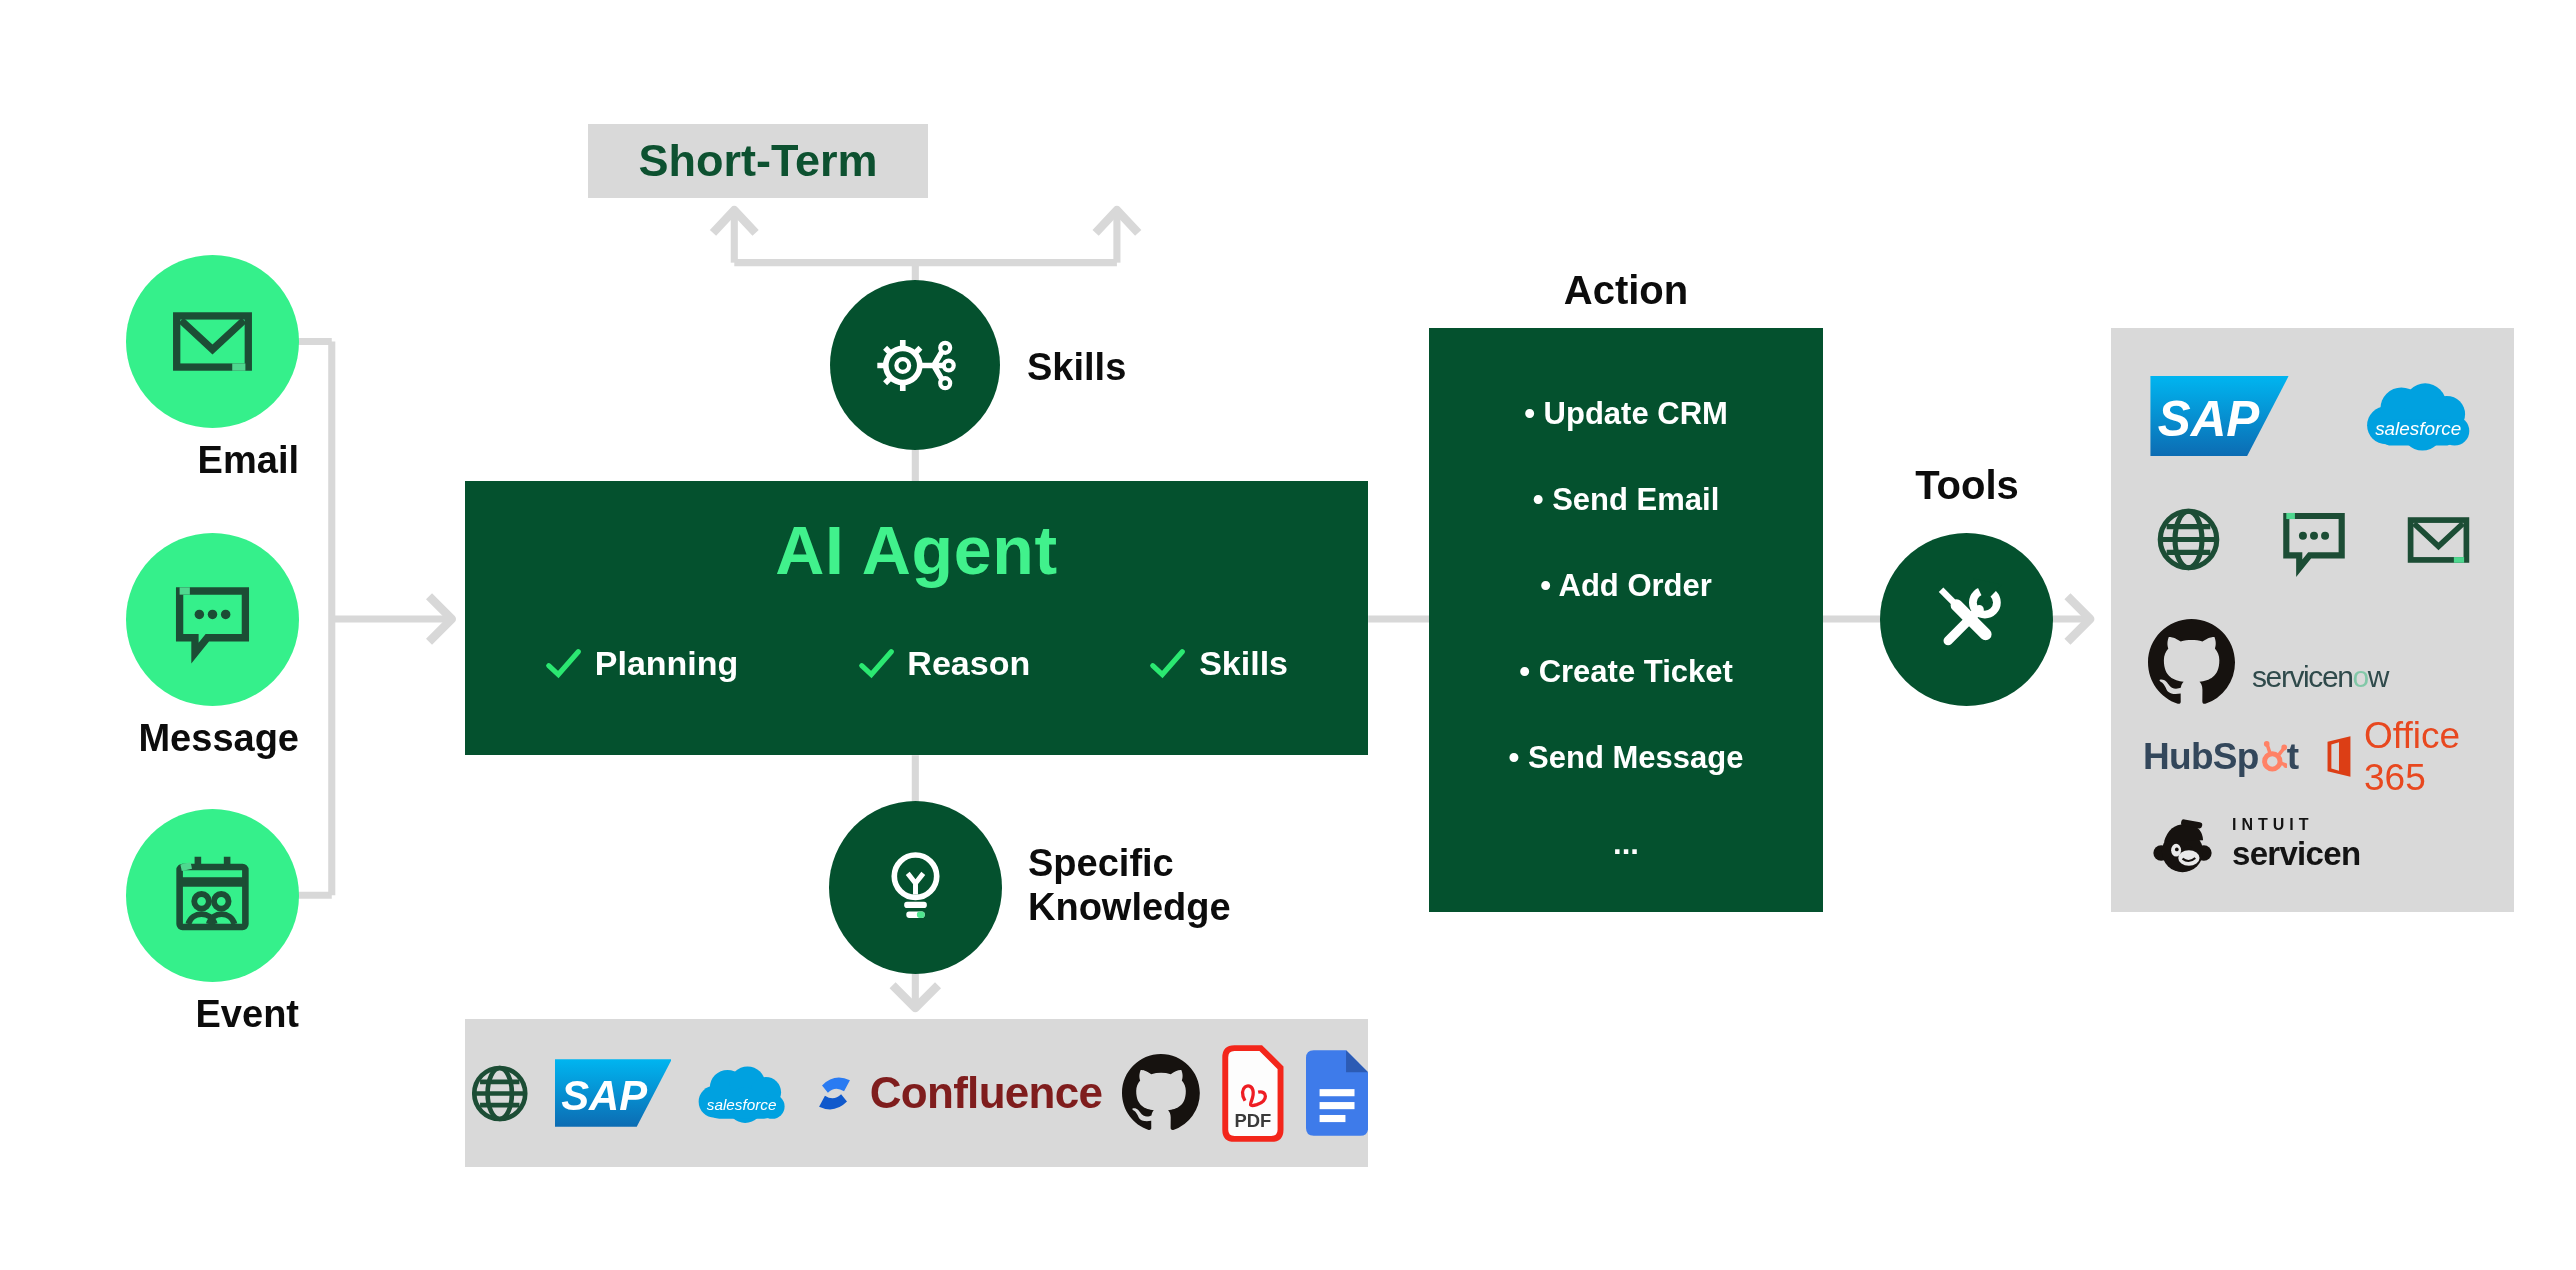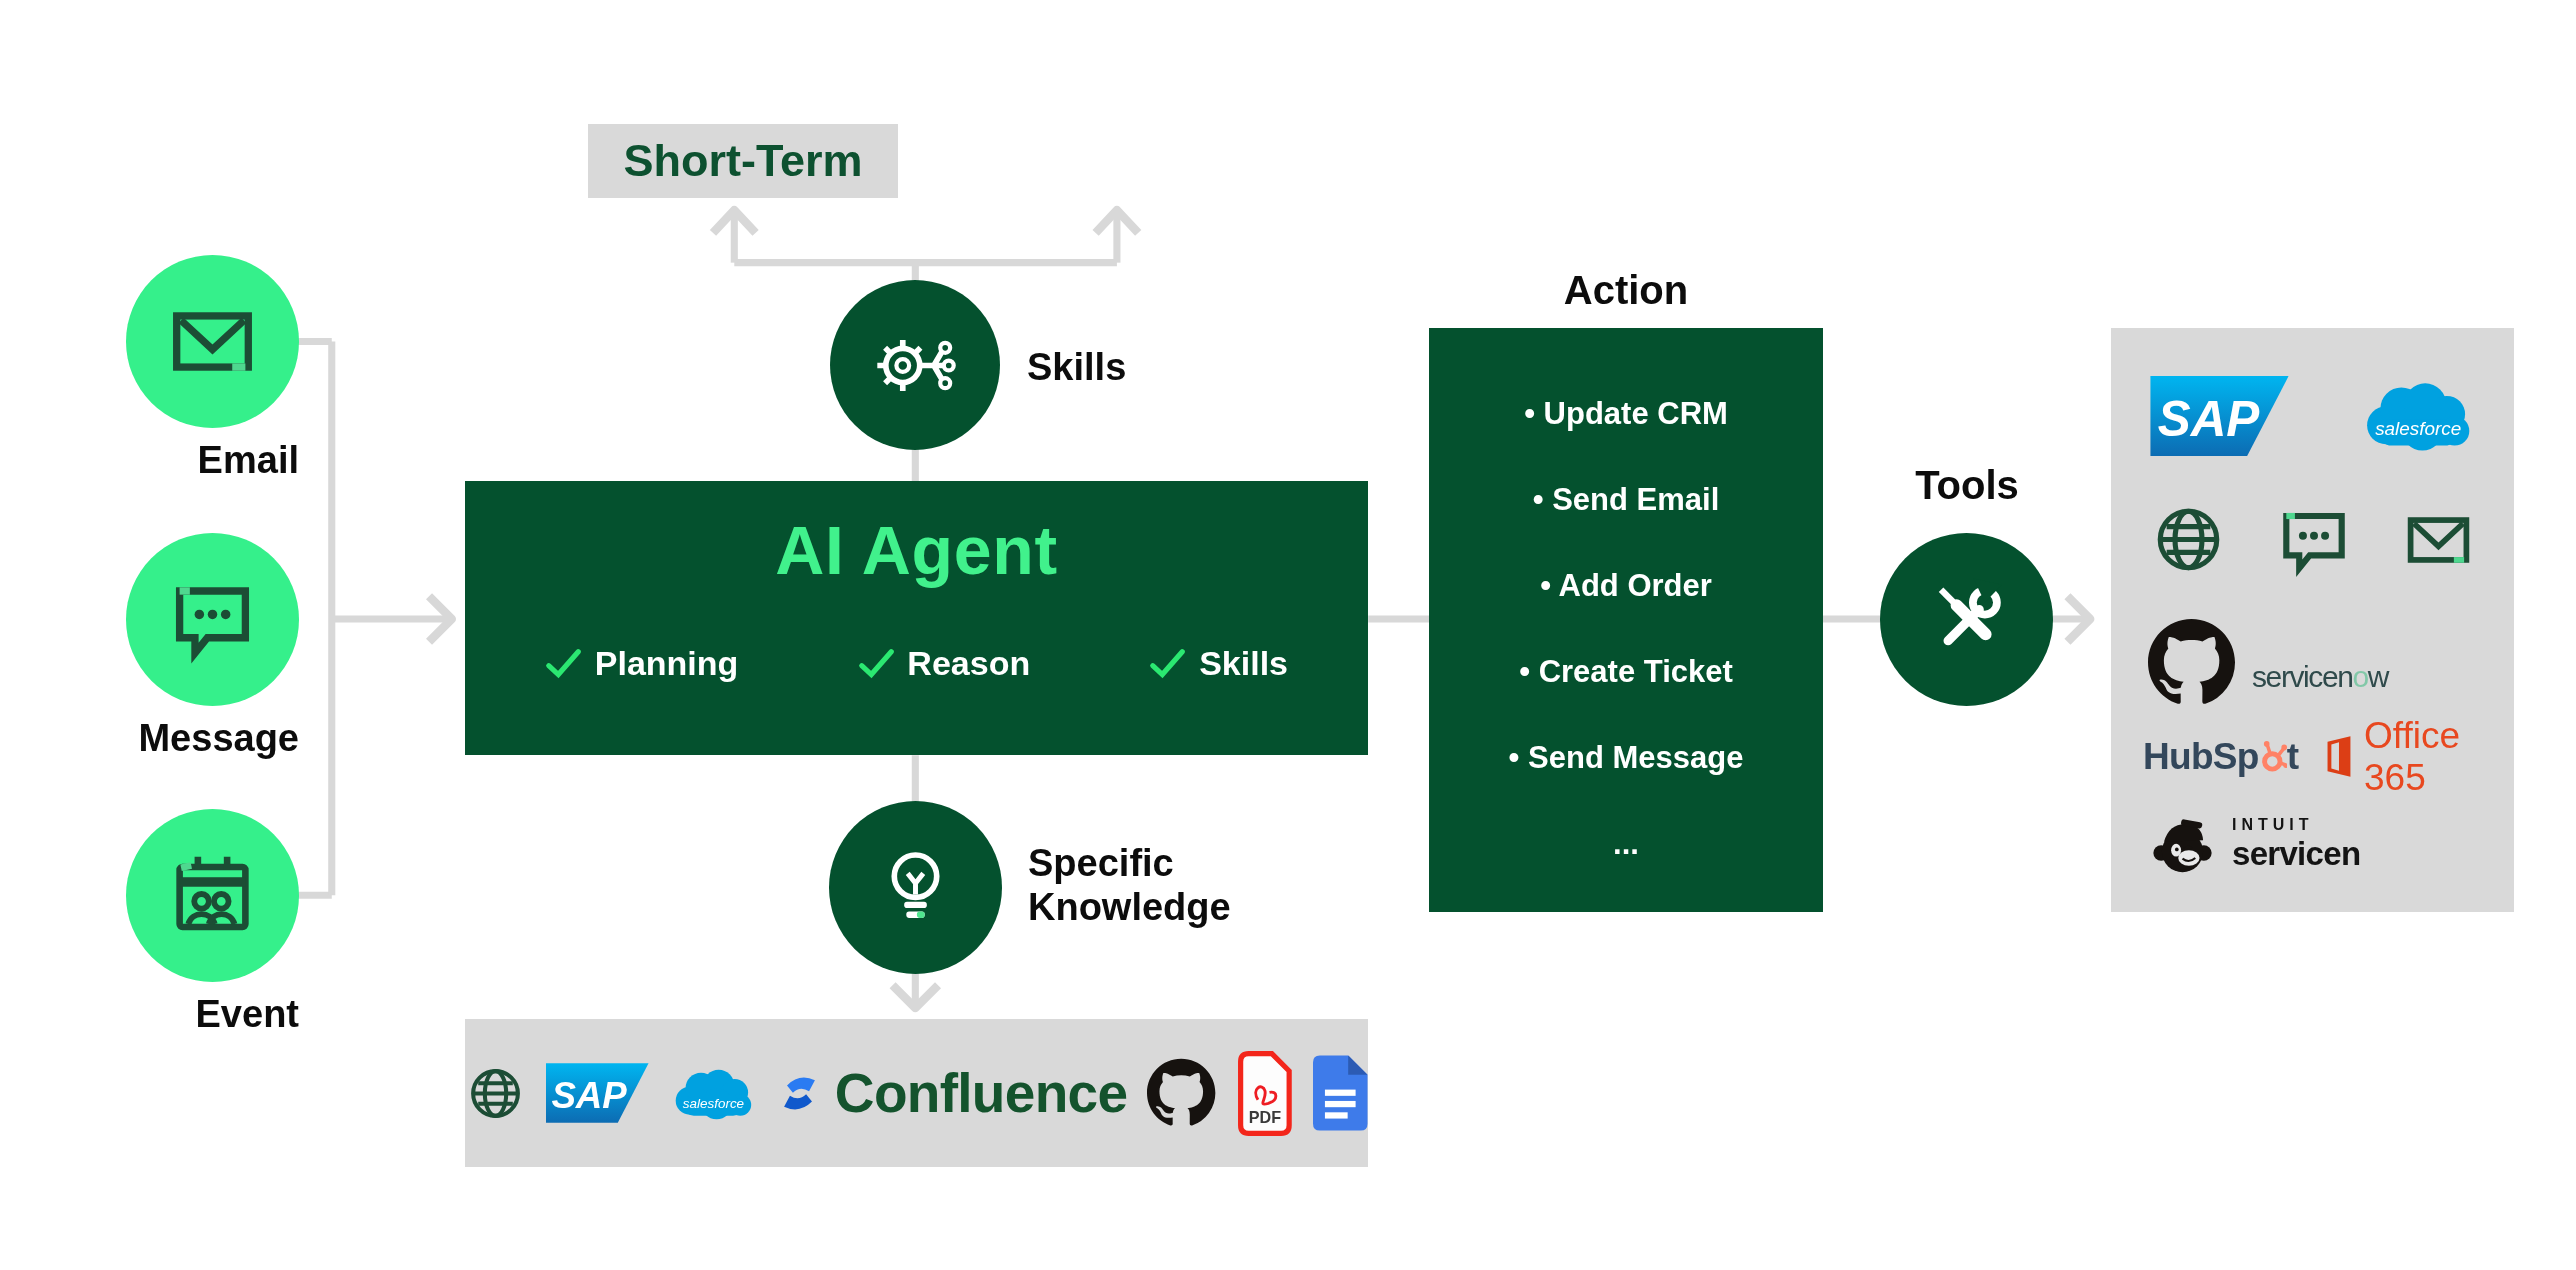--- a/index.html
+++ b/index.html
@@ -30,21 +30,21 @@
   .cap-label{color:#ffffff;font-weight:bold;font-size:34px;}
   .action-box{background:var(--dark);display:flex;flex-direction:column;align-items:center;padding-top:68px;gap:50px;}
   .action-item{color:#ffffff;font-weight:bold;font-size:31px;white-space:nowrap;}
   .section-title{color:var(--ink);font-weight:bold;font-size:40px;text-align:center;}
   .panel{background:var(--gray);}
   .prow{position:absolute;display:flex;align-items:center;}
   .sn-word{font-size:30px;font-weight:normal;color:#2f4a4b;letter-spacing:-1.4px;margin-top:30px;}
   .sn-o{color:#82c8a8;}
   .hs-word{font-size:37px;font-weight:bold;color:#33475b;letter-spacing:-0.7px;display:flex;align-items:center;}
   .office-word{font-size:37px;color:#e8481f;letter-spacing:0px;}
-  .conf-word{font-size:55px;font-weight:bold;color:#14532d;letter-spacing:-0.7px;}
+  .conf-word{font-size:44px;font-weight:bold;color:#7f1d1d;letter-spacing:-0.7px;}
   .intuit-word{font-size:16px;font-weight:bold;color:#141414;letter-spacing:5px;}
   .mc-word{font-size:33px;font-weight:bold;color:#141414;letter-spacing:-0.7px;margin-top:1.4px;}
   .know-label{color:var(--ink);font-weight:bold;font-size:38px;line-height:1.17;}
   .bottom-row{display:flex;align-items:center;justify-content:center;gap:20px;height:100%;}
 </style>
 </head>
 <body>
 
 <div class="canvas">
 
@@ -59,21 +59,21 @@
     <path d="M1034,370 V302"></path>
     <path d="M1004,328 L1034,296 L1064,328" stroke-width="12"></path>
     <path d="M1573,370 V302"></path>
     <path d="M1543,328 L1573,296 L1603,328" stroke-width="12"></path>
     <path d="M1289,1064 V1414"></path>
     <path d="M1257,1388 L1289,1420 L1321,1388" stroke-width="12"></path>
     <path d="M1927,872 H2944"></path>
     <path d="M2912,840 L2944,872 L2912,904" stroke-width="12"></path>
   </svg>
 
-  <div class="abs graybox" style="left:588px;top:124px;width:310px;height:74px;">
+  <div class="abs graybox" style="left:588px;top:124px;width:340px;height:74px;">
     <span class="memtitle">Short-Term</span>
   </div>
 
   <div class="abs circle-lg circle-dark" style="left:830px;top:280px;width:170px;height:170px;">
     <svg width="99" height="99" viewBox="0 0 140 140" fill="none" stroke="#ffffff" stroke-width="8">
       <circle cx="52" cy="70" r="24"></circle>
       <circle cx="52" cy="70" r="9" stroke-width="6"></circle>
       <path d="M52,96 V106 M34,88 L27,95 M26,70 H16 M34,52 L27,45 M52,44 V34 M70,52 L77,45"></path>
       <path d="M76,70 H96 M96,70 L107,51 M96,70 L107,89 M96,70 H110"></path>
       <circle cx="112" cy="45" r="7" stroke-width="6"></circle>

